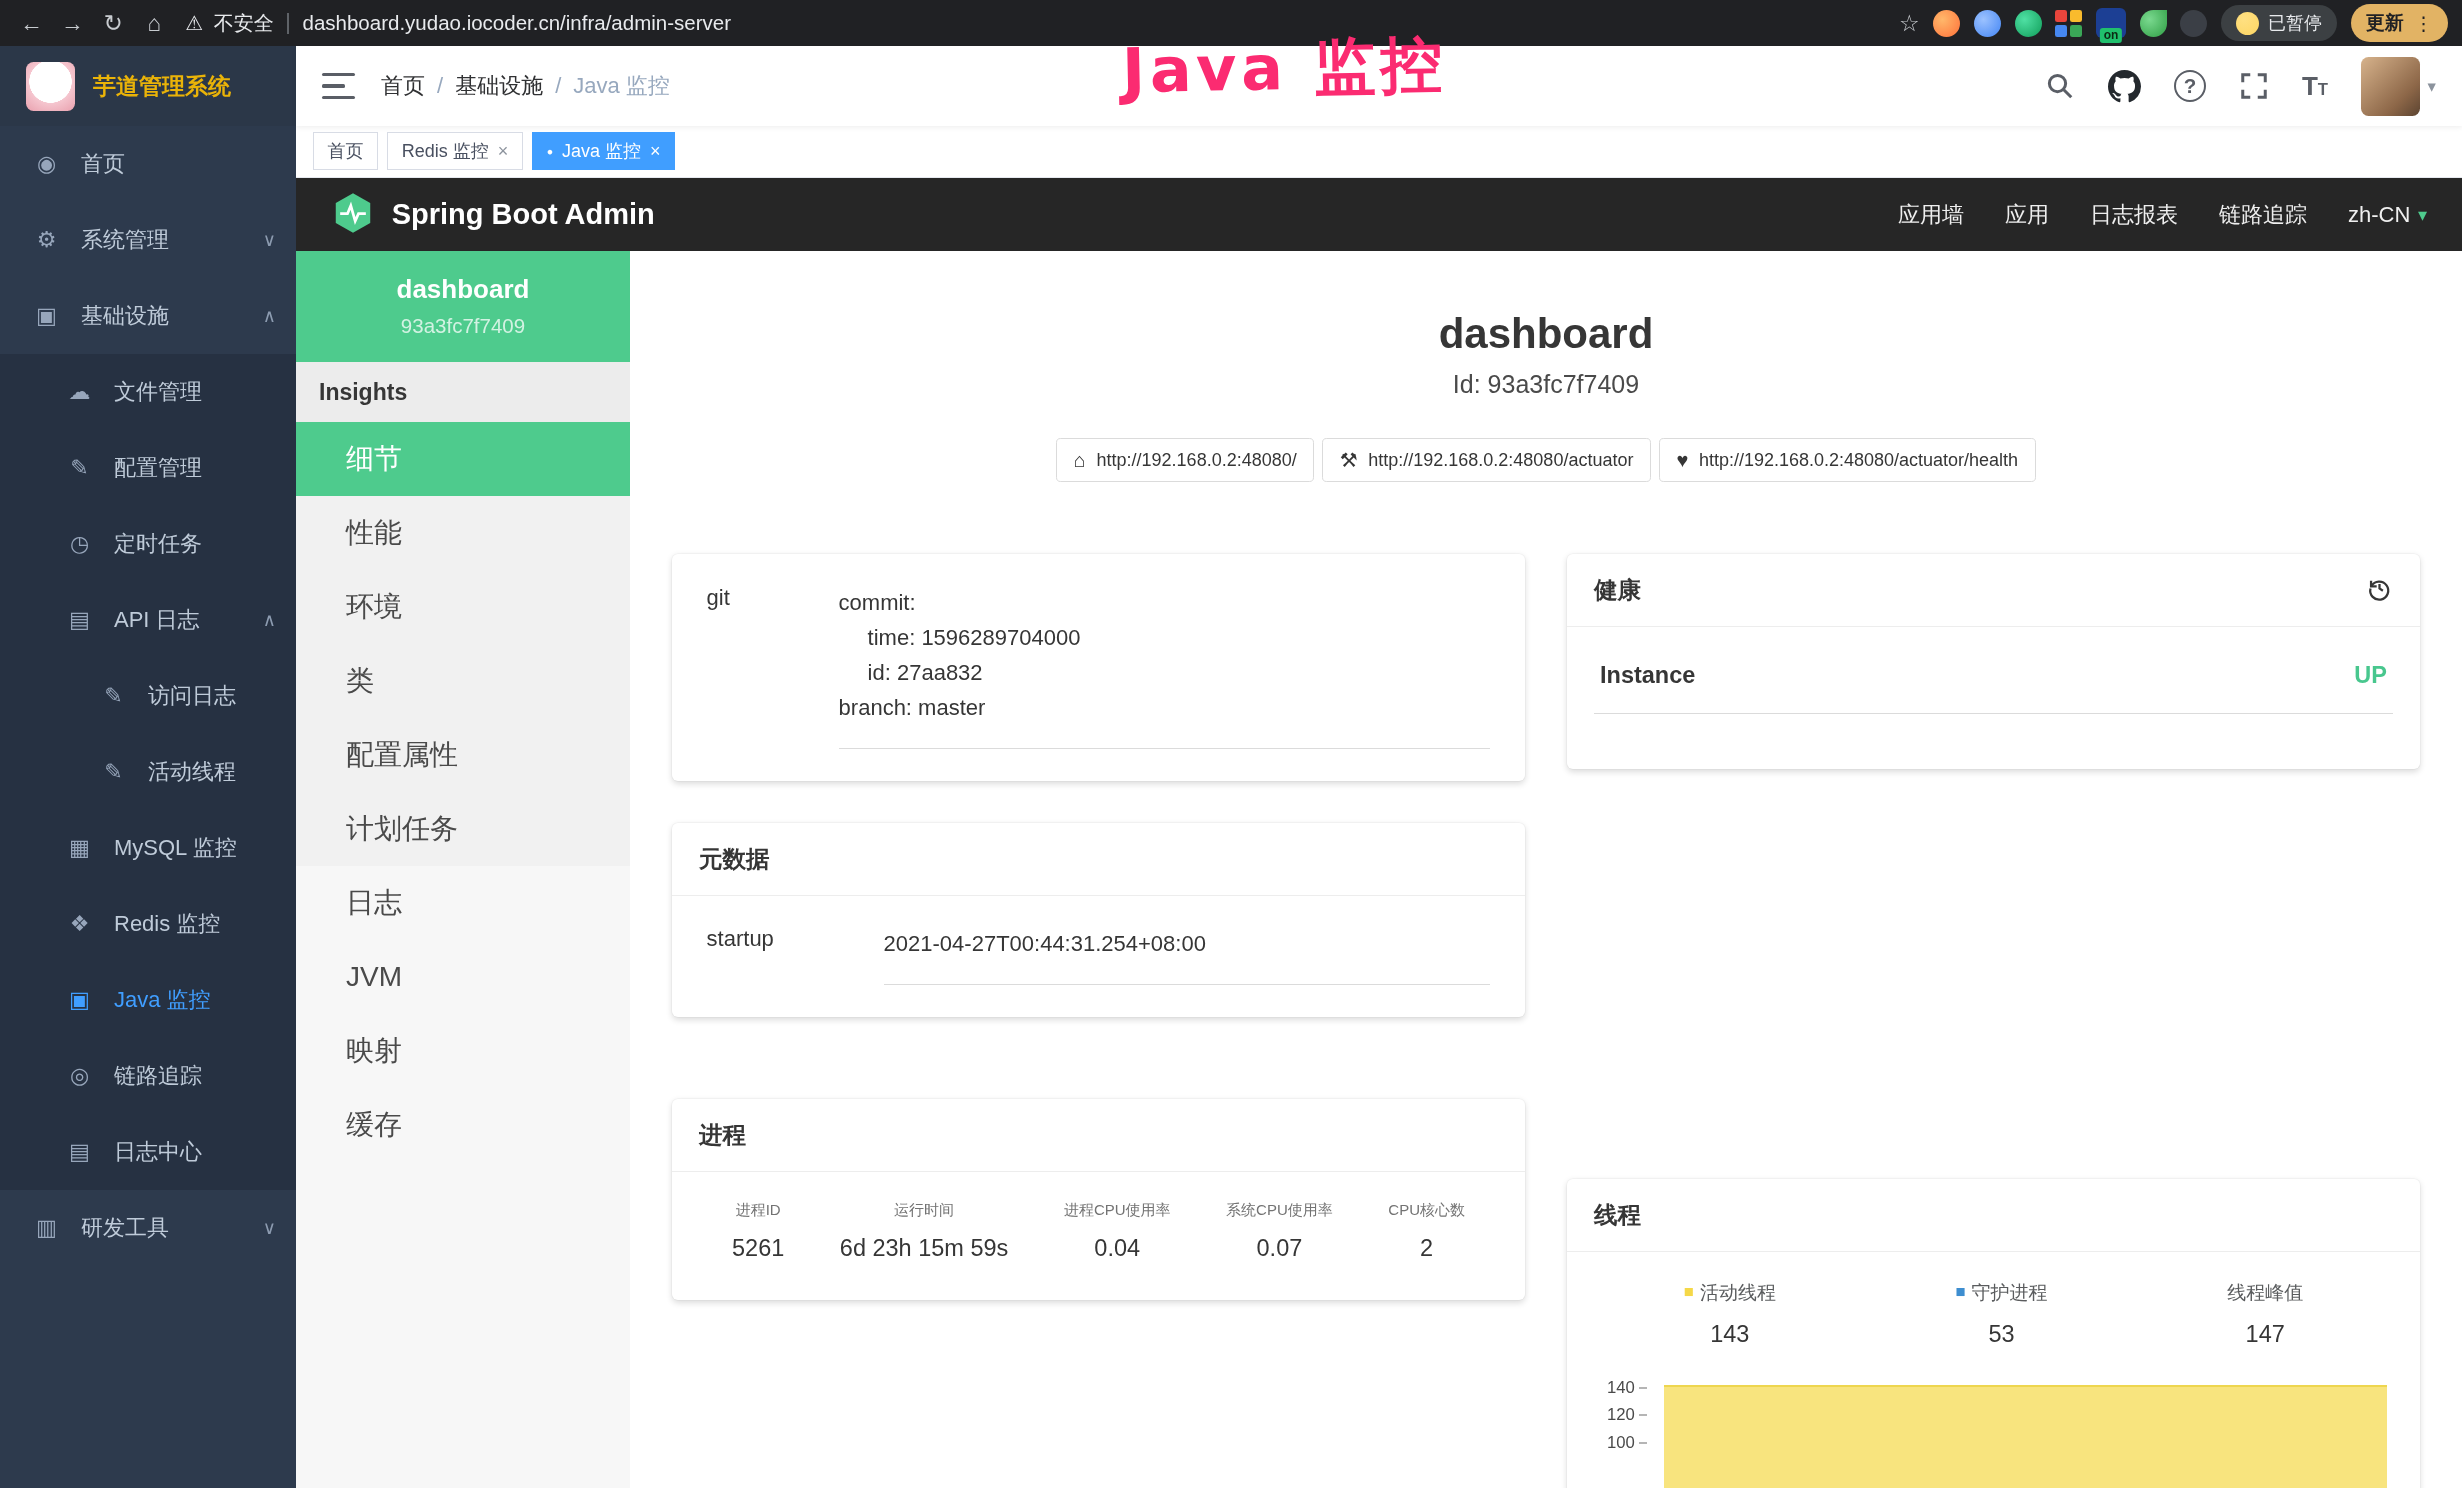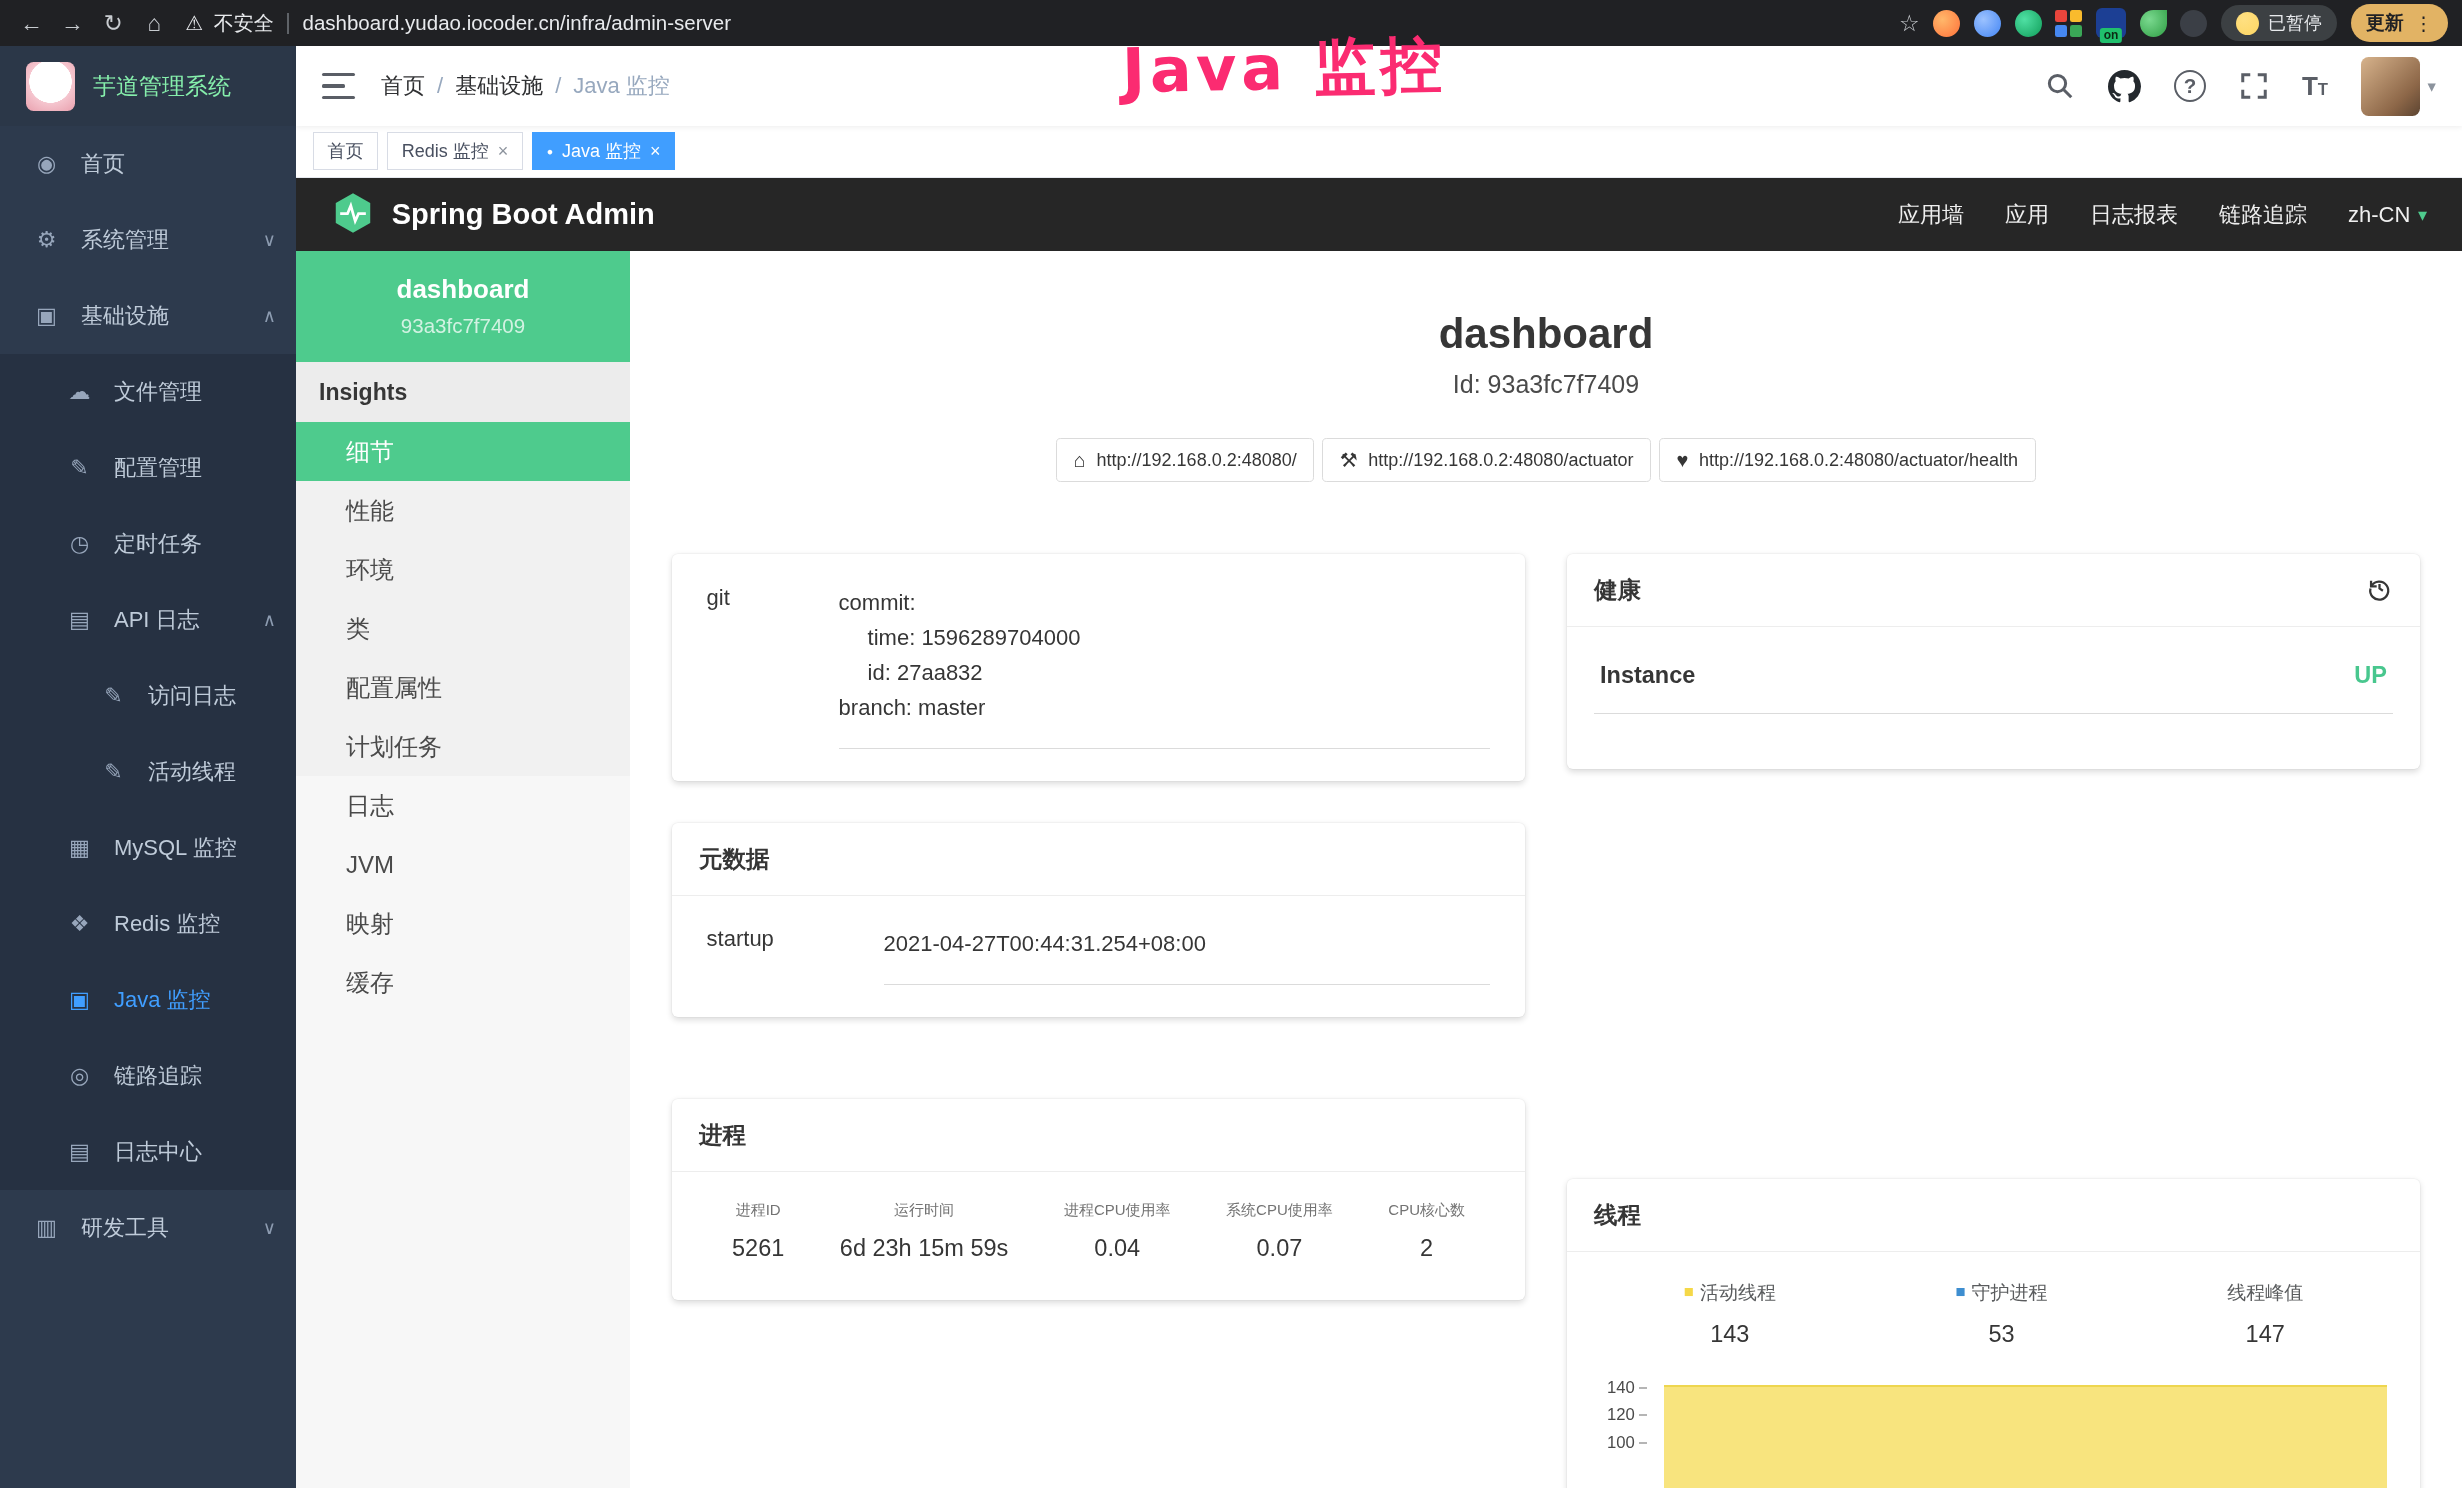--- a/index.html
+++ b/index.html
@@ -29,21 +29,21 @@
   .ext-spur{background:#3b3f46}
   .pill-paused{display:flex;align-items:center;gap:9px;background:#3c4043;border-radius:23px;padding:6px 15px;color:#e8eaed;font-size:18px;white-space:nowrap}
   .face{width:23px;height:23px;border-radius:50%;background:radial-gradient(circle at 35% 30%,#ffe082,#fdd663);flex:none}
   .pill-update{display:flex;align-items:center;gap:10.6px;background:#e2b364;border-radius:23px;padding:6px 15px;color:#202124;font-size:19px;font-weight:700;white-space:nowrap}
   .pill-update .kb{font-weight:400}
 
   
   .sidebar{position:absolute;top:46px;left:0;bottom:0;width:296px;background:#2d3a4d;color:#bfcbd9;z-index:10;overflow:hidden}
   .logo-row{height:80px;display:flex;align-items:center;gap:18px;padding:0 26px;background:#2b3748}
   .logo-img{width:49px;height:49px;border-radius:7.6px;background:radial-gradient(circle at 50% 40%,#fff 55%,#f5c6cf 56%,#e9a0ae);flex:none}
-  .logo-title{color:#86efac;font-weight:400;font-size:23px;white-space:nowrap}
+  .logo-title{color:#eab308;font-weight:700;font-size:23px;white-space:nowrap}
   .menu{display:flex;flex-direction:column}
   .mi{height:76px;display:flex;align-items:center;gap:20px;padding:0 20px 0 32px;font-size:22px;cursor:pointer;white-space:nowrap}
   .mi .ico{width:29px;text-align:center;font-size:22px;color:#97a6bb;flex:none}
   .mi .chev{margin-left:auto;font-size:18px;color:#8c9bb0}
   .submenu{background:#263142}
   .mi.l2{padding-left:65px}
   .mi.l3{padding-left:99px}
   .mi.active{color:#409eff}
   .mi.active .ico{color:#409eff}
 
@@ -80,21 +80,21 @@
   .sba-links{margin-left:auto;display:flex;align-items:center;gap:41px;color:#efefef;font-size:22px;white-space:nowrap}
   .sba-link{cursor:pointer}
   .lang{display:flex;align-items:center;gap:7.6px;cursor:pointer}
   .lang .lc{color:#4ecb8d;font-size:18px;font-weight:700}
   .sba-body{flex:1;display:flex;min-height:0}
   .sba-side{width:334px;flex:none;background:#f7f7f7;display:flex;flex-direction:column;overflow:hidden}
   .inst-head{background:#4ecb8d;color:#fff;text-align:center;padding:23px 7.6px 24px}
   .inst-name{font-weight:700;font-size:26px}
   .inst-id{color:rgba(255,255,255,.75);font-size:20.5px;margin-top:9px}
   .side-section{background:#ececec;font-weight:700;color:#363636;font-size:23px;padding:16.7px 23px}
-  .side-item{font-size:24px;color:#4a4a4a;height:59px;display:flex;align-items:center;padding-left:50px;background:#f1f1f1;cursor:pointer}
+  .side-item{font-size:28px;color:#4a4a4a;height:74px;display:flex;align-items:center;padding-left:50px;background:#f1f1f1;cursor:pointer}
   .side-item.active{background:#4ecb8d;color:#fff}
   .side-item.root{background:#f7f7f7}
   .sba-content{flex:1;min-width:0;overflow:hidden;background:#fff;padding:0 42px;position:relative}
 
   .page-head{text-align:center;margin-top:59px}
   .page-title{font-size:42px;font-weight:700;color:#363636}
   .page-id{font-size:25px;color:#4a4a4a;margin-top:12px}
   .linkrow{display:flex;justify-content:center;gap:7.6px;margin-top:39px}
   .linkbtn{display:inline-flex;align-items:center;gap:10.6px;border:0.8px solid #dbdbdb;border-radius:4.6px;padding:9px 16.7px;font-size:18px;color:#363636;background:#fff;cursor:pointer;white-space:nowrap}
   .linkbtn .li{font-size:20px}

